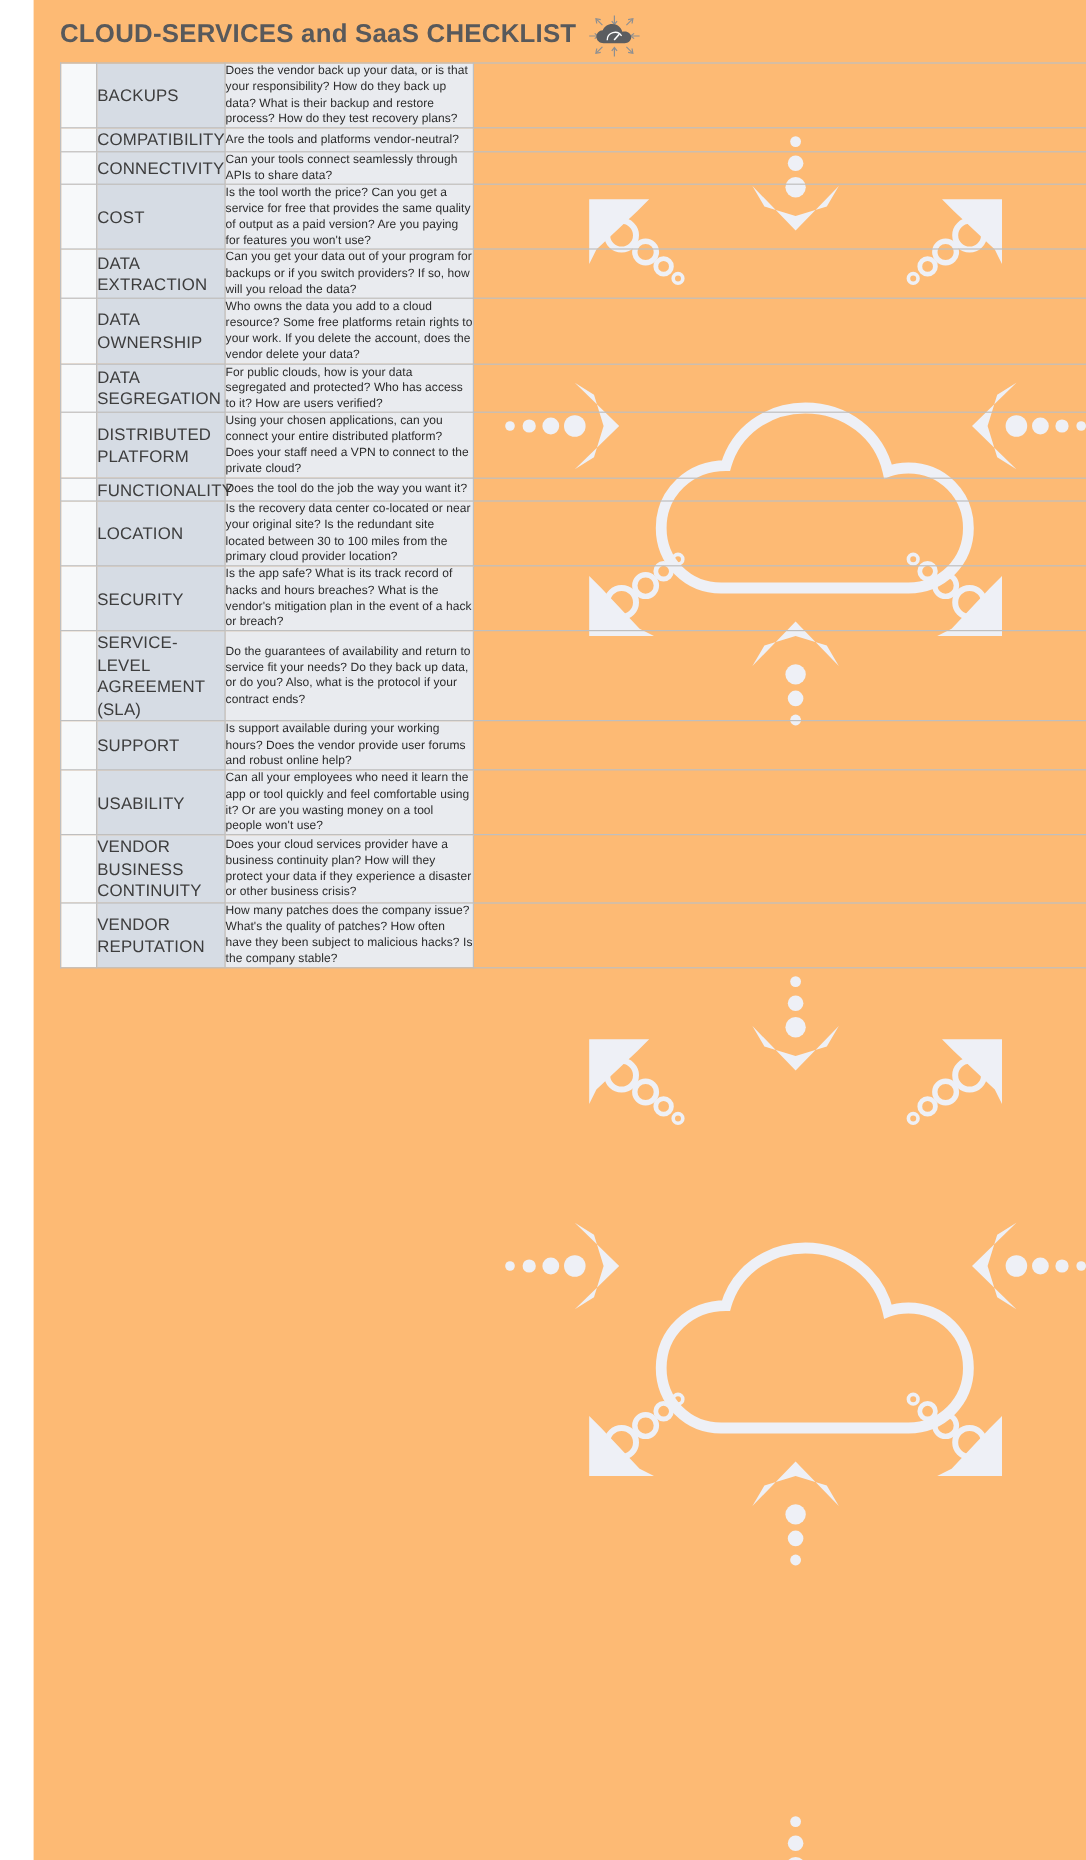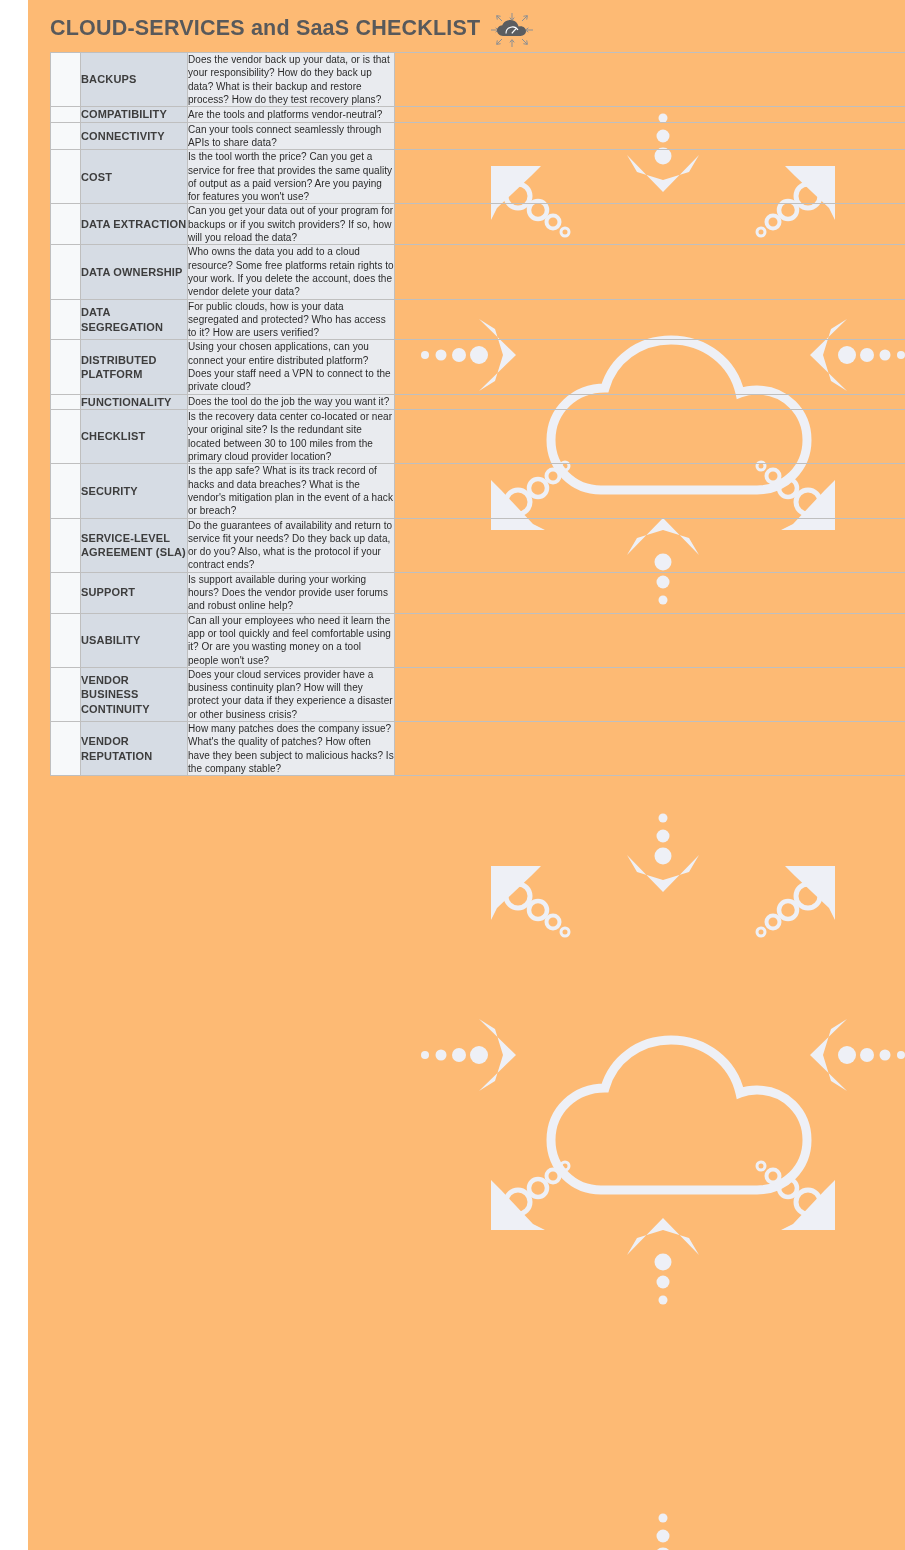--- a/index.html
+++ b/index.html
@@ -81,25 +81,24 @@
   col.col-cat   { width: 107px; }
   col.col-q     { width: 207px; }
   col.col-notes { width: 516px; }
 
   .cell-check {
     background: #f7f9fa;
   }
   .cell-cat {
     background: #d6dce4;
     color: #3d3d3d;
-    font-size: 11px;
+    font-size: 14px;
     line-height: 1.32;
     padding: 6px 8px 6px 9px;
     letter-spacing: 0.15px;
-    font-weight: bold;
   }
   .cell-q {
     background: #e9ebef;
     color: #2b2b2b;
     font-size: 10px;
     line-height: 1.33;
     padding: 7px 10px 7px 9px;
     letter-spacing: 0.05px;
   }
   .cell-notes {
@@ -276,28 +275,28 @@
           <td class="cell-notes"></td>
         </tr>
         <tr>
           <td class="cell-check"></td>
           <td class="cell-cat">FUNCTIONALITY</td>
           <td class="cell-q">Does the tool do the job the way you want it?</td>
           <td class="cell-notes"></td>
         </tr>
         <tr>
           <td class="cell-check"></td>
-          <td class="cell-cat">CHECKLIST</td>
+          <td class="cell-cat">LOCATION</td>
           <td class="cell-q">Is the recovery data center co-located or near your original site? Is the redundant site located between 30 to 100 miles from the primary cloud provider location?</td>
           <td class="cell-notes"></td>
         </tr>
         <tr>
           <td class="cell-check"></td>
           <td class="cell-cat">SECURITY</td>
-          <td class="cell-q">Is the app safe? What is its track record of hacks and data breaches? What is the vendor's mitigation plan in the event of a hack or breach?</td>
+          <td class="cell-q">Is the app safe? What is its track record of hacks and hours breaches? What is the vendor's mitigation plan in the event of a hack or breach?</td>
           <td class="cell-notes"></td>
         </tr>
         <tr>
           <td class="cell-check"></td>
           <td class="cell-cat">SERVICE-LEVEL AGREEMENT (SLA)</td>
           <td class="cell-q">Do the guarantees of availability and return to service fit your needs? Do they back up data, or do you? Also, what is the protocol if your contract ends?</td>
           <td class="cell-notes"></td>
         </tr>
         <tr>
           <td class="cell-check"></td>

